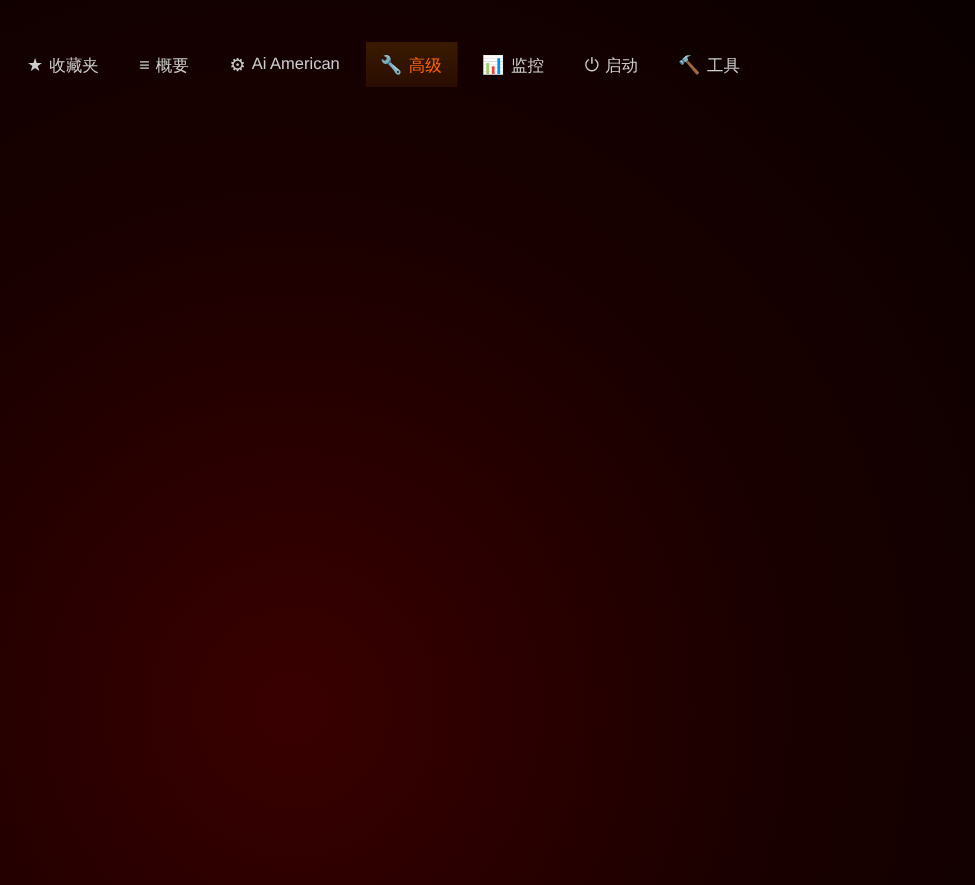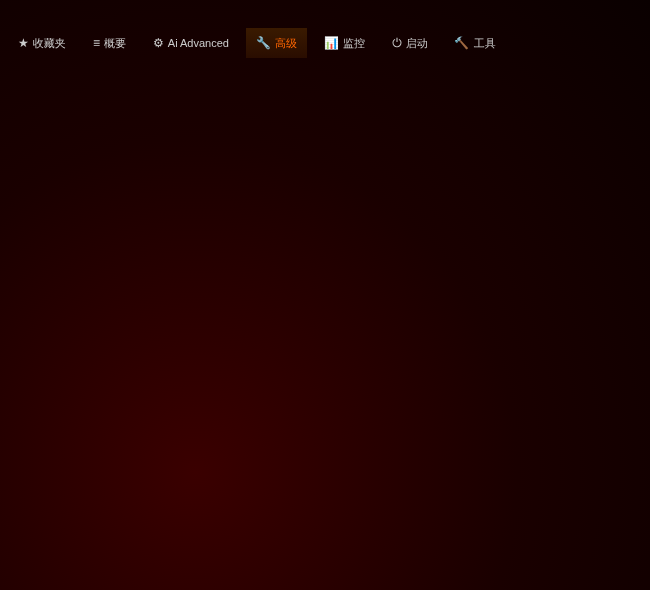--- a/index.html
+++ b/index.html
@@ -304,21 +304,21 @@
       <span>收藏夹</span>
     </div>
     <span class="nav-separator">|</span>
     <div class="nav-item">
       <span class="nav-icon">≡</span>
       <span>概要</span>
     </div>
     <span class="nav-separator">|</span>
     <div class="nav-item">
       <span class="nav-icon">⚙</span>
-      <span>Ai Advanced</span>
+      <span>Ai American</span>
     </div>
     <span class="nav-separator">|</span>
     <div class="nav-item active">
       <span class="nav-icon">🔧</span>
       <span>高级</span>
     </div>
     <span class="nav-separator">|</span>
     <div class="nav-item">
       <span class="nav-icon">📊</span>
       <span>监控</span>

